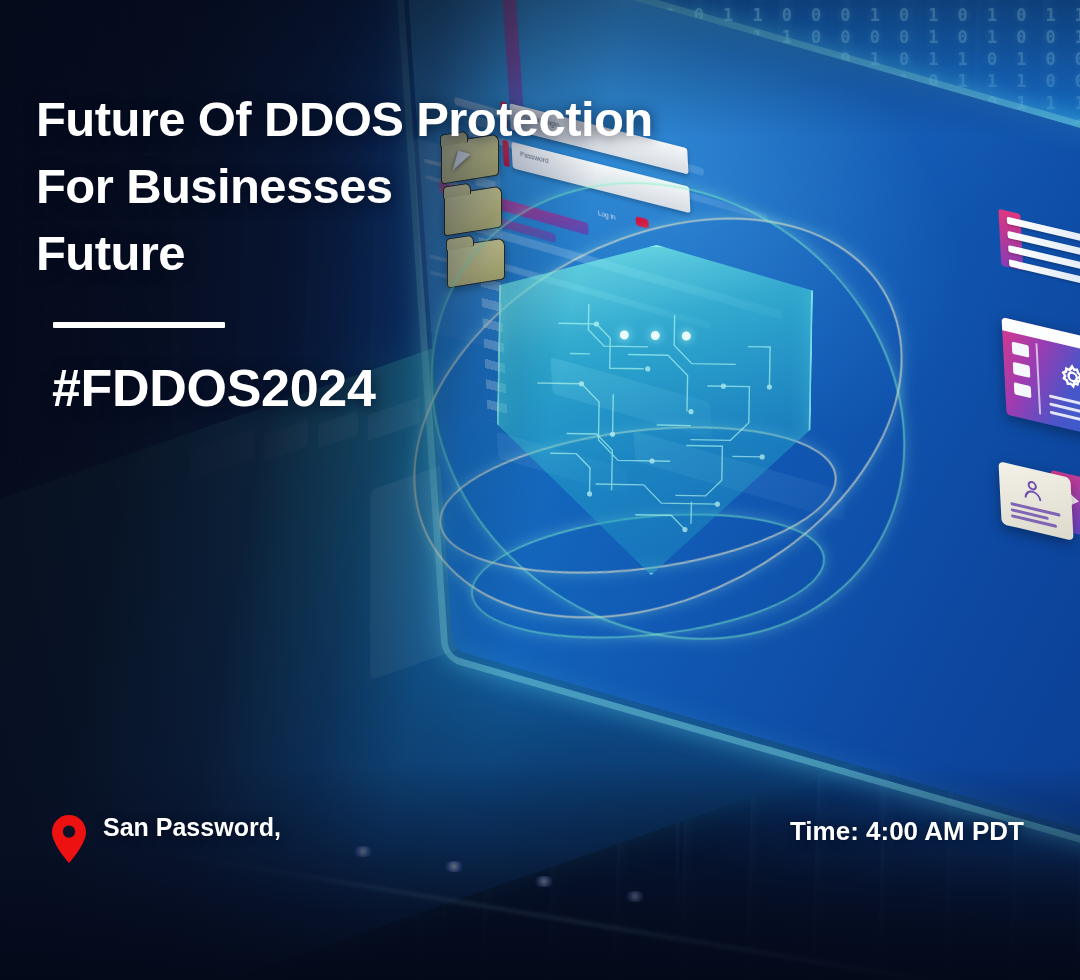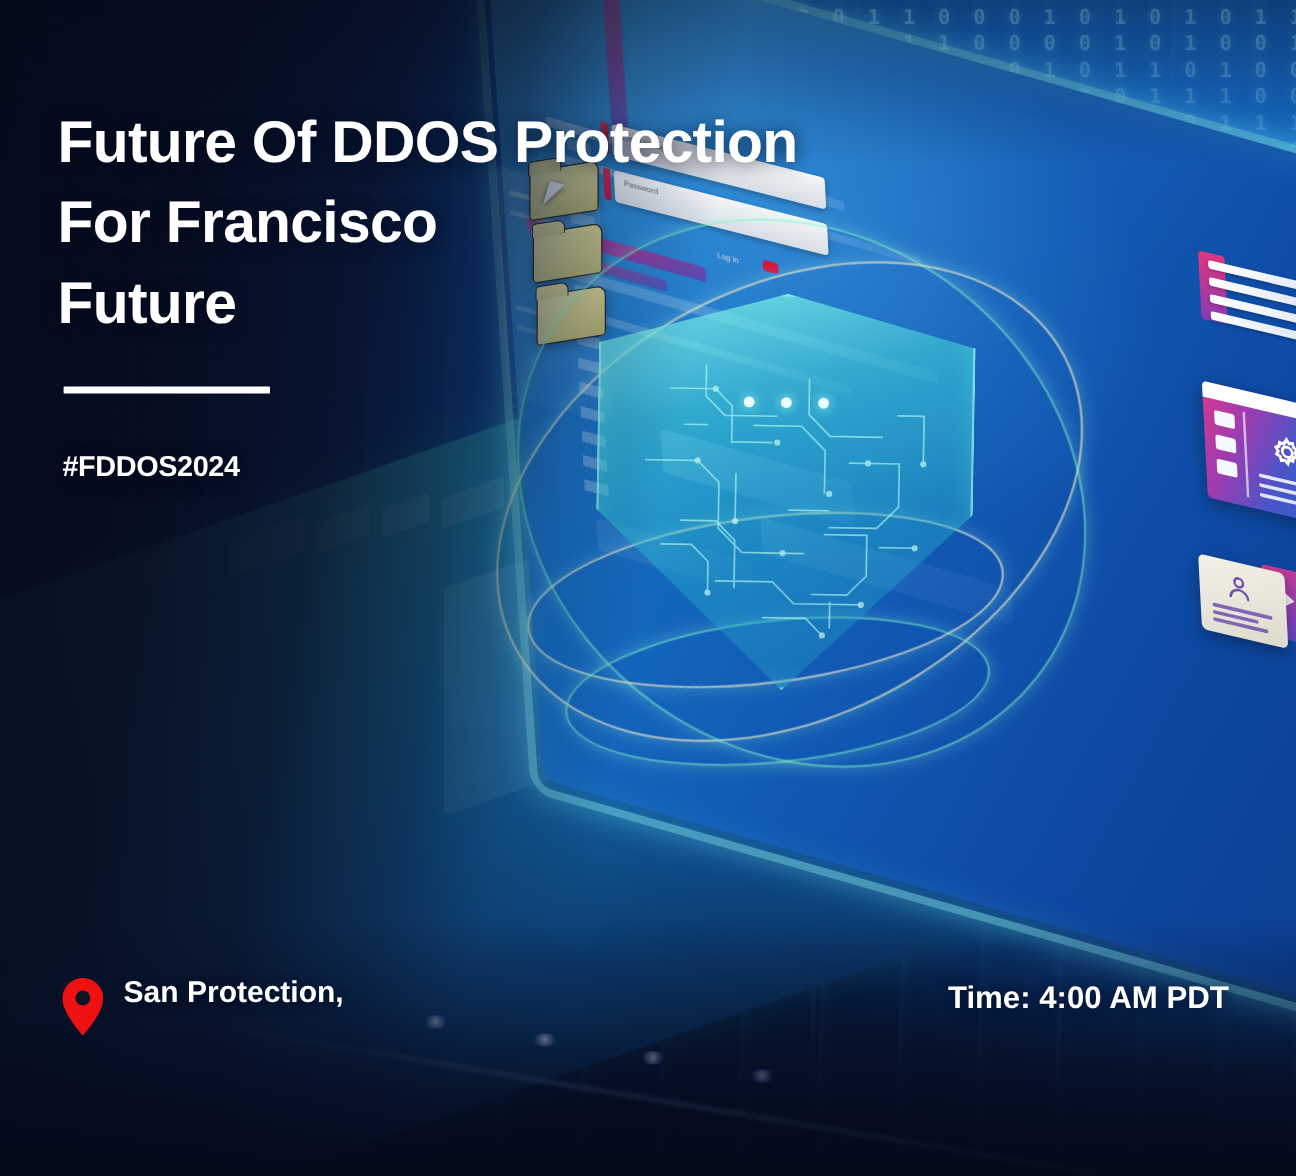--- a/index.html
+++ b/index.html
@@ -364,42 +364,42 @@
     background:repeating-linear-gradient(180deg,
       rgba(225,240,255,.30) 0px, rgba(225,240,255,.30) 9px,
       rgba(225,240,255,0) 9px, rgba(225,240,255,0) 20px);
     transform:skewY(17deg) rotate(-3deg);
   }
 
   
   .content { position:absolute; inset:0; }
 
   .title {
-    position:absolute; left:48px; top:86px;
+    position:absolute; left:36px; top:86px;
     width:700px;
     color:#ffffff;
     font-size:49px;
     font-weight:700;
     line-height:1.37;
     letter-spacing:-0.6px;
     text-shadow:0 2px 14px rgba(0,10,30,.75);
   }
   .title .tline { display:block; }
 
   .divider {
     position:absolute; left:53px; top:322px;
     width:172px; height:6px;
     background:#ffffff;
     border-radius:1px;
   }
 
   .hashtag {
-    position:absolute; left:52px; top:376px;
+    position:absolute; left:52px; top:358px;
     color:#ffffff;
-    font-size:24px;
+    font-size:52px;
     font-weight:700;
     letter-spacing:-0.3px;
     text-shadow:0 2px 14px rgba(0,10,30,.75);
   }
 
   .location {
     position:absolute; left:52px; top:810px;
     display:flex; align-items:flex-start; gap:17px;
   }
   .pin { width:34px; height:48px; flex:0 0 auto; margin-top:5px; }
@@ -631,37 +631,37 @@
   </div>
 
   <div class="layer bg-leftdark"></div>
   <div class="layer bg-bottomdark"></div>
   <div class="layer bg-topdark"></div>
 
   <div class="content">
 
     <h1 class="title">
       <span class="tline">Future Of DDOS Protection</span>
-      <span class="tline">For Francisco</span>
+      <span class="tline">For Businesses</span>
       <span class="tline">Future</span>
     </h1>
 
     <div class="divider"></div>
 
     <div class="hashtag">#FDDOS2024</div>
 
     <div class="location">
       <div class="pin">
         <svg viewBox="0 0 34 48" width="34" height="48">
           <path d="M17 0C7.6 0 0 7.6 0 17c0 12.4 17 31 17 31s17-18.6 17-31C34 7.6 26.4 0 17 0z" fill="#ee1111"></path>
           <circle cx="17" cy="16.6" r="6.2" fill="#0d1327"></circle>
         </svg>
       </div>
       <div class="loc-text">
-        <span>San Protection,</span>
+        <span>San Password,</span>
       </div>
     </div>
 
     <div class="datetime">
       <span>Time: 4:00 AM PDT</span>
     </div>
 
   </div>
 </div>
 

